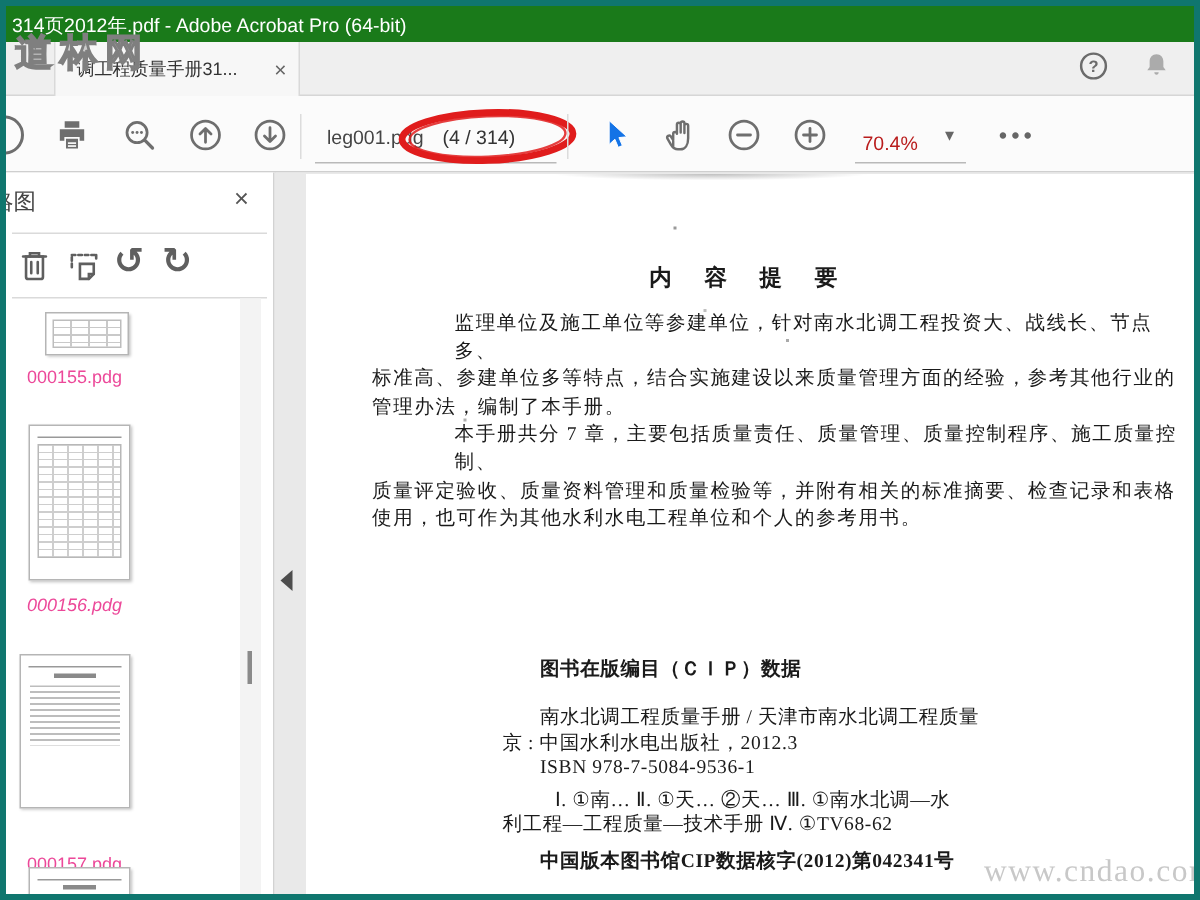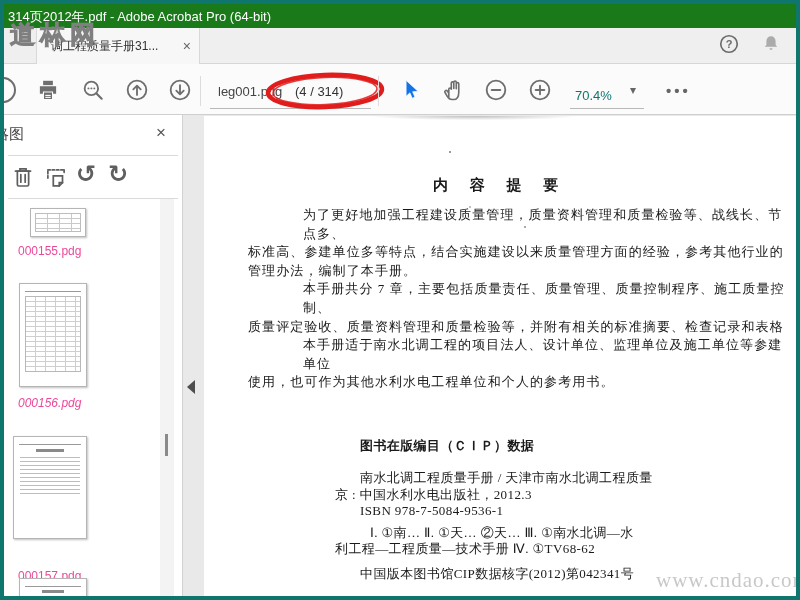--- a/index.html
+++ b/index.html
@@ -32,21 +32,21 @@
   .toolbar { position:absolute; left:0; top:60px; width:792px; height:51px;
              background:#fbfbfb; border-bottom:1px solid #cfcfcf; overflow:hidden; }
   .tb-icon { position:absolute; top:13px; width:26px; height:26px; cursor:pointer; }
   .partial-circle { position:absolute; left:-14px; top:13px; width:26px; height:26px;
                     border:2px solid #6e6e6e; border-radius:50%; }
   .tb-divider { position:absolute; top:12px; width:1px; height:30px; background:#dcdcdc; }
   .page-field-text { position:absolute; left:214px; top:20px; font-size:13px; color:#444; }
   .page-indicator { position:absolute; left:291px; top:20px; font-size:13px; color:#333; }
   .field-underline { position:absolute; left:206px; top:44px; width:161px; height:1px; background:#b9b9b9; }
   .zoom-underline  { position:absolute; left:566px; top:44px; width:74px; height:1px; background:#b9b9b9; }
-  .zoom-text { position:absolute; left:571px; top:24px; font-size:13px; color:#0f766e; cursor:pointer; }
+  .zoom-text { position:absolute; left:571px; top:24px; font-size:13px; color:#b91c1c; cursor:pointer; }
   .zoom-caret { position:absolute; left:626px; top:19px; font-size:12px; color:#666; cursor:pointer; }
   .more-dots { position:absolute; left:662px; top:18px; font-size:15px; letter-spacing:3px;
                color:#666; font-weight:bold; cursor:pointer; }
   .annotation-ellipse { position:absolute; left:260px; top:6px; width:122px; height:42px; pointer-events:none; }
 
   
   .bodyarea { position:absolute; left:0; top:111px; width:792px; height:481px; }
 
   
   .sidebar { position:absolute; left:0; top:0; width:179px; height:481px;
@@ -92,21 +92,21 @@
   .doc-heading { position:absolute; left:0; top:60px; width:100%; text-align:center;
           font-size:15px; font-weight:bold; letter-spacing:9px; }
   .doc-body { position:absolute; left:44px; top:90px; width:544px;
           font-size:13px; line-height:18.6px; letter-spacing:1.1px; }
   .doc-body .indent { padding-left:55px; }
   .cip-block { position:absolute; left:131px; top:322px; font-size:13px; line-height:16.4px; letter-spacing:0.4px; }
   .cip-head { font-weight:bold; padding-left:25px; margin-bottom:16px; }
   .ind25 { padding-left:25px; }
   .ind35 { padding-left:35px; }
   .gap5 { margin-top:5px; }
-  .gap9 { margin-top:9px; }
+  .gap9 { margin-top:9px;font-weight:bold; }
   .page-watermark { position:absolute; left:452px; top:452px; font-size:21px; color:#c8c8c8;
           font-family:"Liberation Serif", serif; letter-spacing:1px; }
   .specks { position:absolute; left:245px; top:35px; width:2px; height:2px; background:#9a9a9a;
           box-shadow:75px 75px 0 #aaa, -140px 128px 0 #b0b0b0, 20px 55px 0 #c0c0c0; }
 </style>
 </head>
 <body>
 
 <div class="frame">
 
@@ -284,26 +284,25 @@
     <div class="main">
       <div class="collapse-handle"></div>
 
       <div class="page">
         <div class="page-shadow"></div>
         <div class="specks"></div>
 
         <div class="doc-heading">内 容 提 要</div>
 
         <div class="doc-body">
-          <div class="indent">为了更好地加强工程建设质量管理，质量资料管理和质量检验等、战线长、节点多、</div>
+          <div class="indent">监理单位及施工单位等参建单位，针对南水北调工程投资大、战线长、节点多、</div>
           <div>标准高、参建单位多等特点，结合实施建设以来质量管理方面的经验，参考其他行业的</div>
           <div>管理办法，编制了本手册。</div>
           <div class="indent">本手册共分 7 章，主要包括质量责任、质量管理、质量控制程序、施工质量控制、</div>
           <div>质量评定验收、质量资料管理和质量检验等，并附有相关的标准摘要、检查记录和表格</div>
-          <div class="indent">本手册适于南水北调工程的项目法人、设计单位、监理单位及施工单位等参建单位</div>
           <div>使用，也可作为其他水利水电工程单位和个人的参考用书。</div>
         </div>
 
         <div class="cip-block">
           <div class="cip-head">图书在版编目（ＣＩＰ）数据</div>
           <div class="ind25">南水北调工程质量手册 / 天津市南水北调工程质量</div>
           <div>京 : 中国水利水电出版社，2012.3</div>
           <div class="ind25">ISBN 978-7-5084-9536-1</div>
           <div class="ind35 gap5">Ⅰ. ①南… Ⅱ. ①天… ②天… Ⅲ. ①南水北调—水</div>
           <div>利工程—工程质量—技术手册 Ⅳ. ①TV68-62</div>

